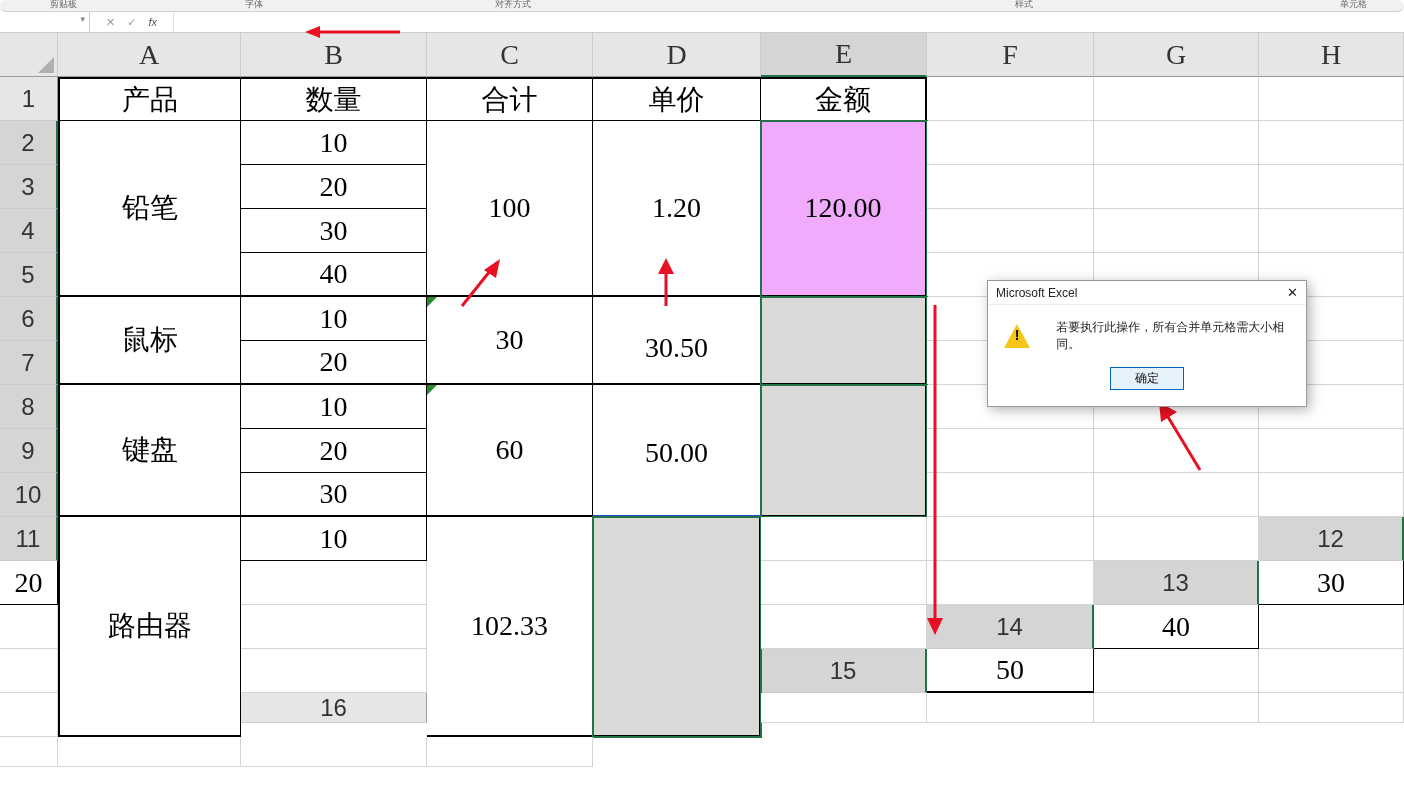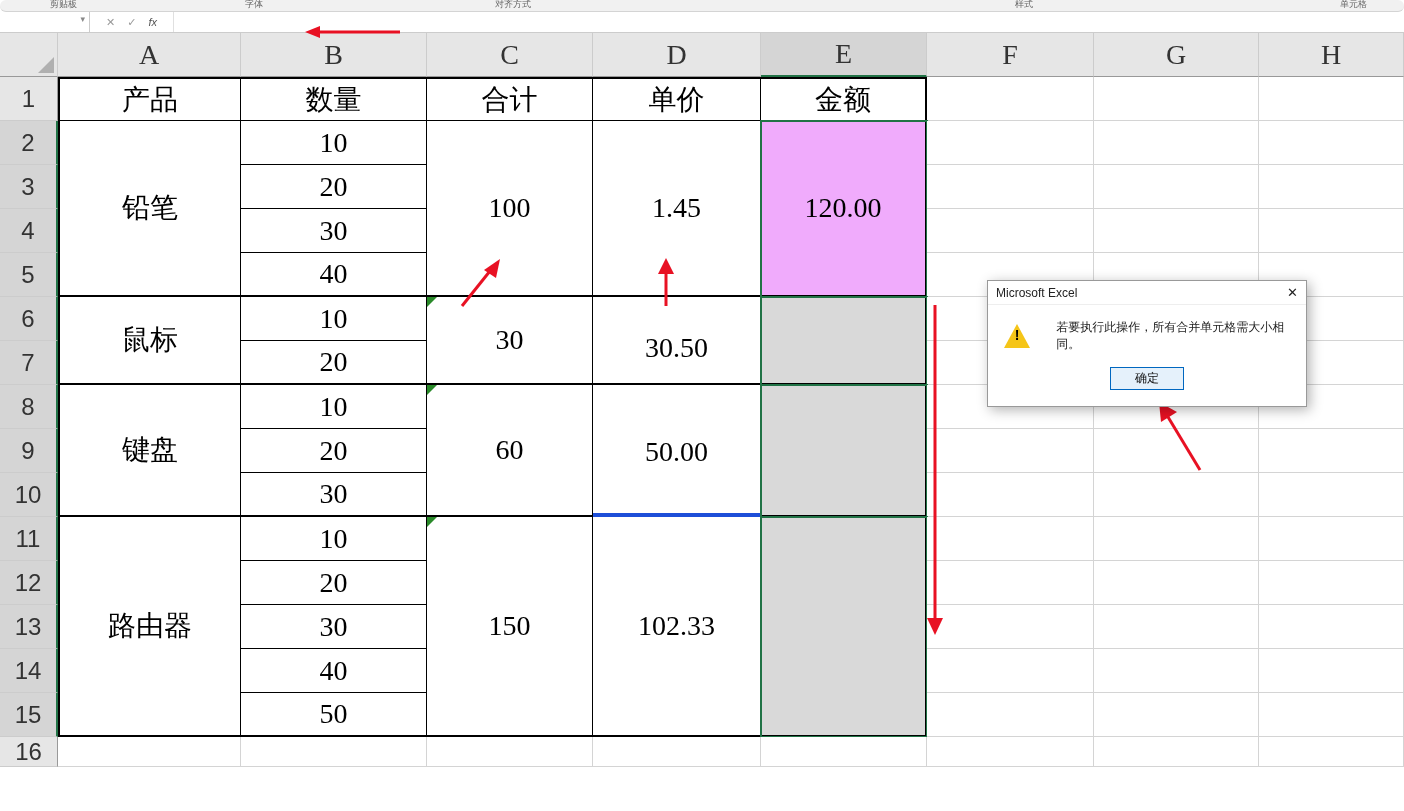--- a/index.html
+++ b/index.html
@@ -237,21 +237,21 @@
   <div class="cell bTop thinRight thinBot">单价</div>
   <div class="cell bTop bRight thinBot">金额</div>
   <div class="cell"></div>
   <div class="cell"></div>
   <div class="cell"></div>
 
   <div class="row-head sel">2</div>
   <div class="cell bLeft thinRight row-span" style="grid-row:span 4;height:auto;border-bottom:2px solid #000;">铅笔</div>
   <div class="cell thinRight thinBot">10</div>
   <div class="cell thinRight row-span" style="grid-row:span 4;height:auto;border-bottom:2px solid #000;">100</div>
-  <div class="cell thinRight row-span" style="grid-row:span 4;height:auto;border-bottom:2px solid #000;">1.45</div>
+  <div class="cell thinRight row-span" style="grid-row:span 4;height:auto;border-bottom:2px solid #000;">1.20</div>
   <div class="cell bRight row-span active-sel" style="grid-row:span 4;height:auto;border-bottom:2px solid #000;">120.00</div>
   <div class="cell"></div>
   <div class="cell"></div>
   <div class="cell"></div>
 
   <div class="row-head sel">3</div>
   <div class="cell thinRight thinBot">20</div>
   <div class="cell"></div>
   <div class="cell"></div>
   <div class="cell"></div>
@@ -281,42 +281,41 @@
   <div class="row-head sel">7</div>
   <div class="cell thinRight bBot">20</div>
   <div class="cell"></div>
   <div class="cell"></div>
   <div class="cell"></div>
 
   <div class="row-head sel">8</div>
   <div class="cell bLeft thinRight row-span" style="grid-row:span 3;height:auto;border-bottom:2px solid #000;">键盘</div>
   <div class="cell thinRight thinBot">10</div>
   <div class="cell thinRight row-span err-tri" style="grid-row:span 3;height:auto;border-bottom:2px solid #000;">60</div>
-  <div class="cell thinRight row-span" style="grid-row:span 3;height:auto;border-bottom:4px solid #1d4ed8;margin-top:6px;">50.00</div>
+  <div class="cell thinRight row-span" style="grid-row:span 3;height:auto;border-bottom:2px solid #1d4ed8;margin-top:6px;">50.00</div>
   <div class="cell bRight row-span selcol" style="grid-row:span 3;height:auto;border-bottom:2px solid #000;outline:2px solid #217346;outline-offset:-1px;"></div>
   <div class="cell"></div>
   <div class="cell"></div>
   <div class="cell"></div>
 
   <div class="row-head sel">9</div>
   <div class="cell thinRight thinBot">20</div>
   <div class="cell"></div>
   <div class="cell"></div>
   <div class="cell"></div>
 
   <div class="row-head sel">10</div>
   <div class="cell thinRight bBot">30</div>
   <div class="cell"></div>
   <div class="cell"></div>
   <div class="cell"></div>
 
   <div class="row-head sel">11</div>
   <div class="cell bLeft thinRight row-span" style="grid-row:span 5;height:auto;border-bottom:2px solid #000;">路由器</div>
   <div class="cell thinRight thinBot">10</div>
-  <div class="cell thinRight row-span err-tri" style="grid-row:span 5;height:auto;border-bottom:2px solid #000;">150</div>
   <div class="cell thinRight row-span" style="grid-row:span 5;height:auto;border-bottom:2px solid #000;">102.33</div>
   <div class="cell bRight row-span selcol" style="grid-row:span 5;height:auto;border-bottom:2px solid #000;outline:2px solid #217346;outline-offset:-1px;"></div>
   <div class="cell"></div>
   <div class="cell"></div>
   <div class="cell"></div>
 
   <div class="row-head sel">12</div>
   <div class="cell thinRight thinBot">20</div>
   <div class="cell"></div>
   <div class="cell"></div>

